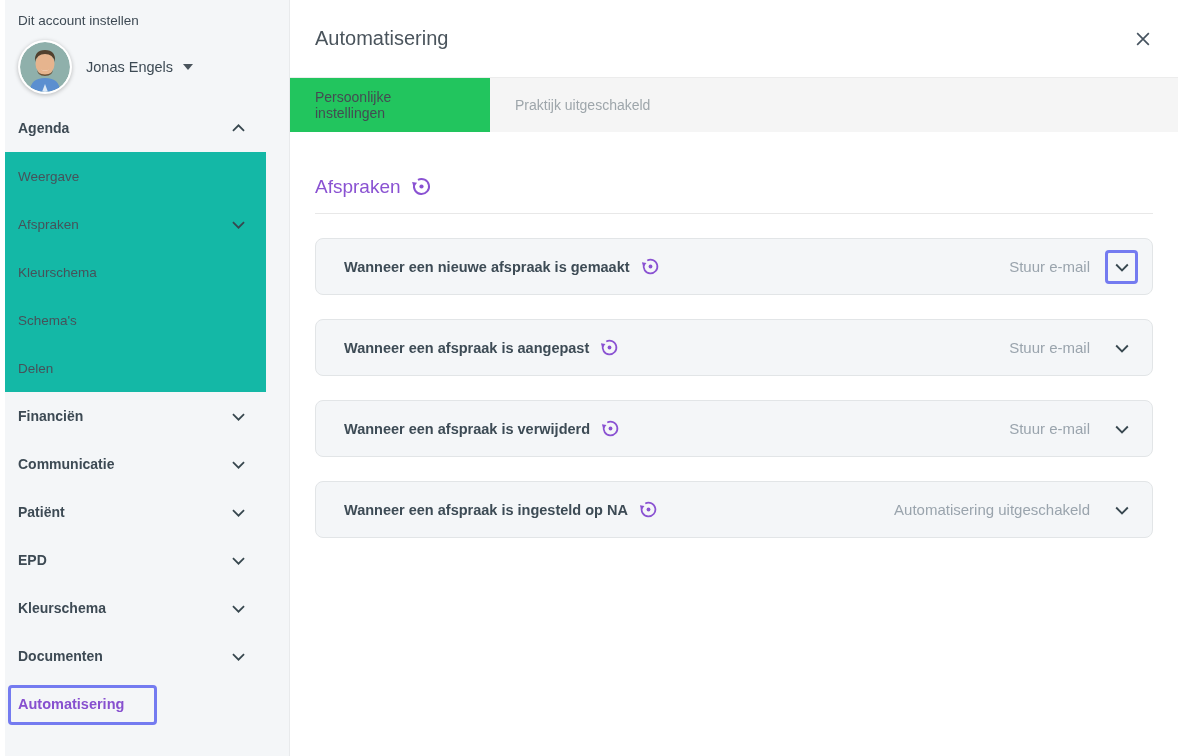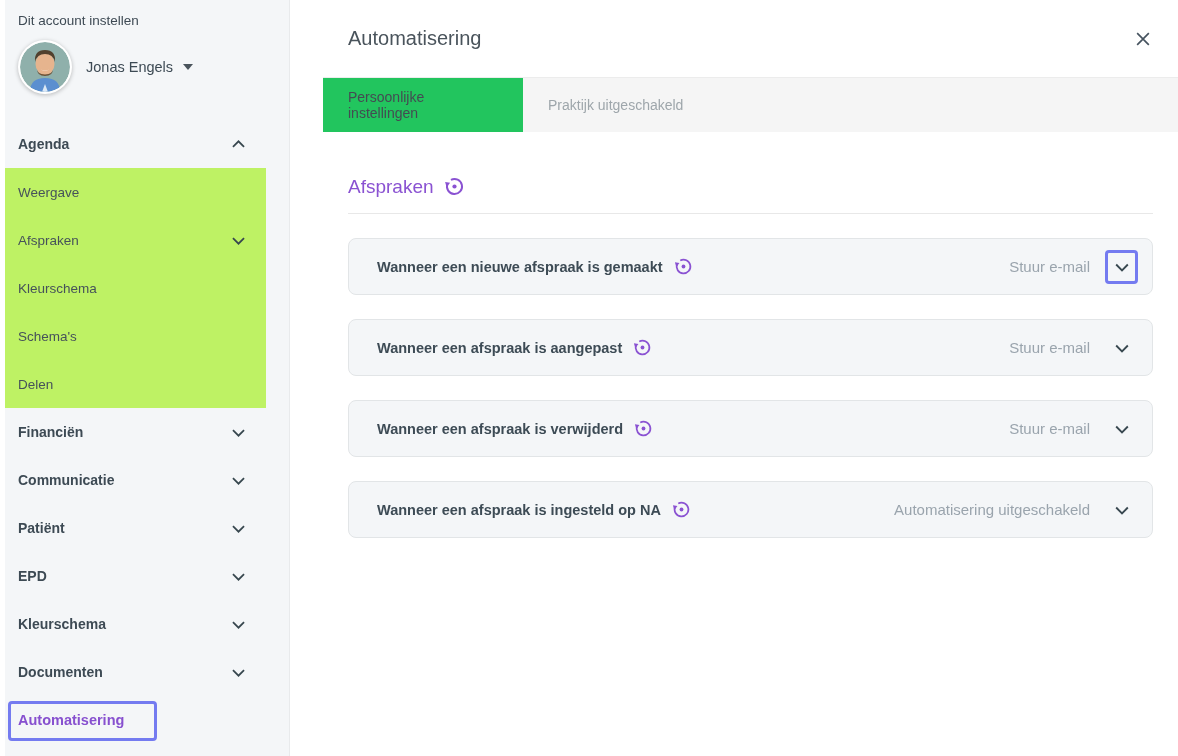--- a/index.html
+++ b/index.html
@@ -1,38 +1,38 @@
 <!DOCTYPE html>
 <html><head>
 <meta charset="utf-8">
 <style>
   * { margin:0; padding:0; box-sizing:border-box; }
   html,body { width:1178px; height:756px; overflow:hidden; background:#fff;
     font-family:"Liberation Sans", sans-serif; }
-  .app { position:relative; width:1178px; height:756px; display:flex;gap:33px; }
+  .app { position:relative; width:1178px; height:756px; display:flex; }
 
   
   .sidebar { position:relative; width:290px; height:756px; background:#f4f6f8;
     border-right:1px solid #e8eaec; flex:none; }
   .gutter { position:absolute; left:0; top:0; width:5px; height:756px; background:#fff; z-index:5; }
   .account { padding:13px 18px 0 18px; }
   .account-title { font-size:13.5px; color:#3e4a54; }
   .account-user { display:flex; align-items:center; margin-top:12px; cursor:pointer; }
   .avatar-wrap { width:54px; height:54px; border-radius:50%; background:#fff;
     box-shadow:0 1px 4px rgba(0,0,0,.25); padding:2px; }
   .avatar-wrap svg { display:block; border-radius:50%; }
   .user-name { margin-left:14px; font-size:14.5px; font-weight:normal; color:#3d4a54; }
   .caret { width:0; height:0; border-left:5px solid transparent; border-right:5px solid transparent;
     border-top:6px solid #4a545c; margin-left:10px; }
 
-  .nav { position:absolute; top:120px; left:0; width:266px; }
+  .nav { position:absolute; top:104px; left:0; width:266px; }
   .nav-item { height:48px; display:flex; align-items:center; padding:0 18px; cursor:pointer; }
   .nav-item .lbl { flex:1; font-size:13.5px; color:#46525a; }
   .nav-item.bold .lbl { font-weight:bold; font-size:14px; color:#3d4a54; }
-  .nav-item.sub { background:#bef264; }
+  .nav-item.sub { background:#14b8a6; }
   .chev { width:19px; height:19px; flex:none; }
   .chev svg { display:block; }
   .nav-item.active-item { position:relative; }
   .nav-item.active-item .lbl { color:#8750cf; font-weight:bold; font-size:14.5px; }
   .annotation-box { position:absolute; left:8px; top:5px; width:149px; height:40px;
     border:3px solid #747bf0; border-radius:4px; pointer-events:none; }
 
   
   .main { flex:1; background:#fff; display:flex; flex-direction:column; }
   .panel-header { height:78px; border-bottom:1px solid #ececec; display:flex;

